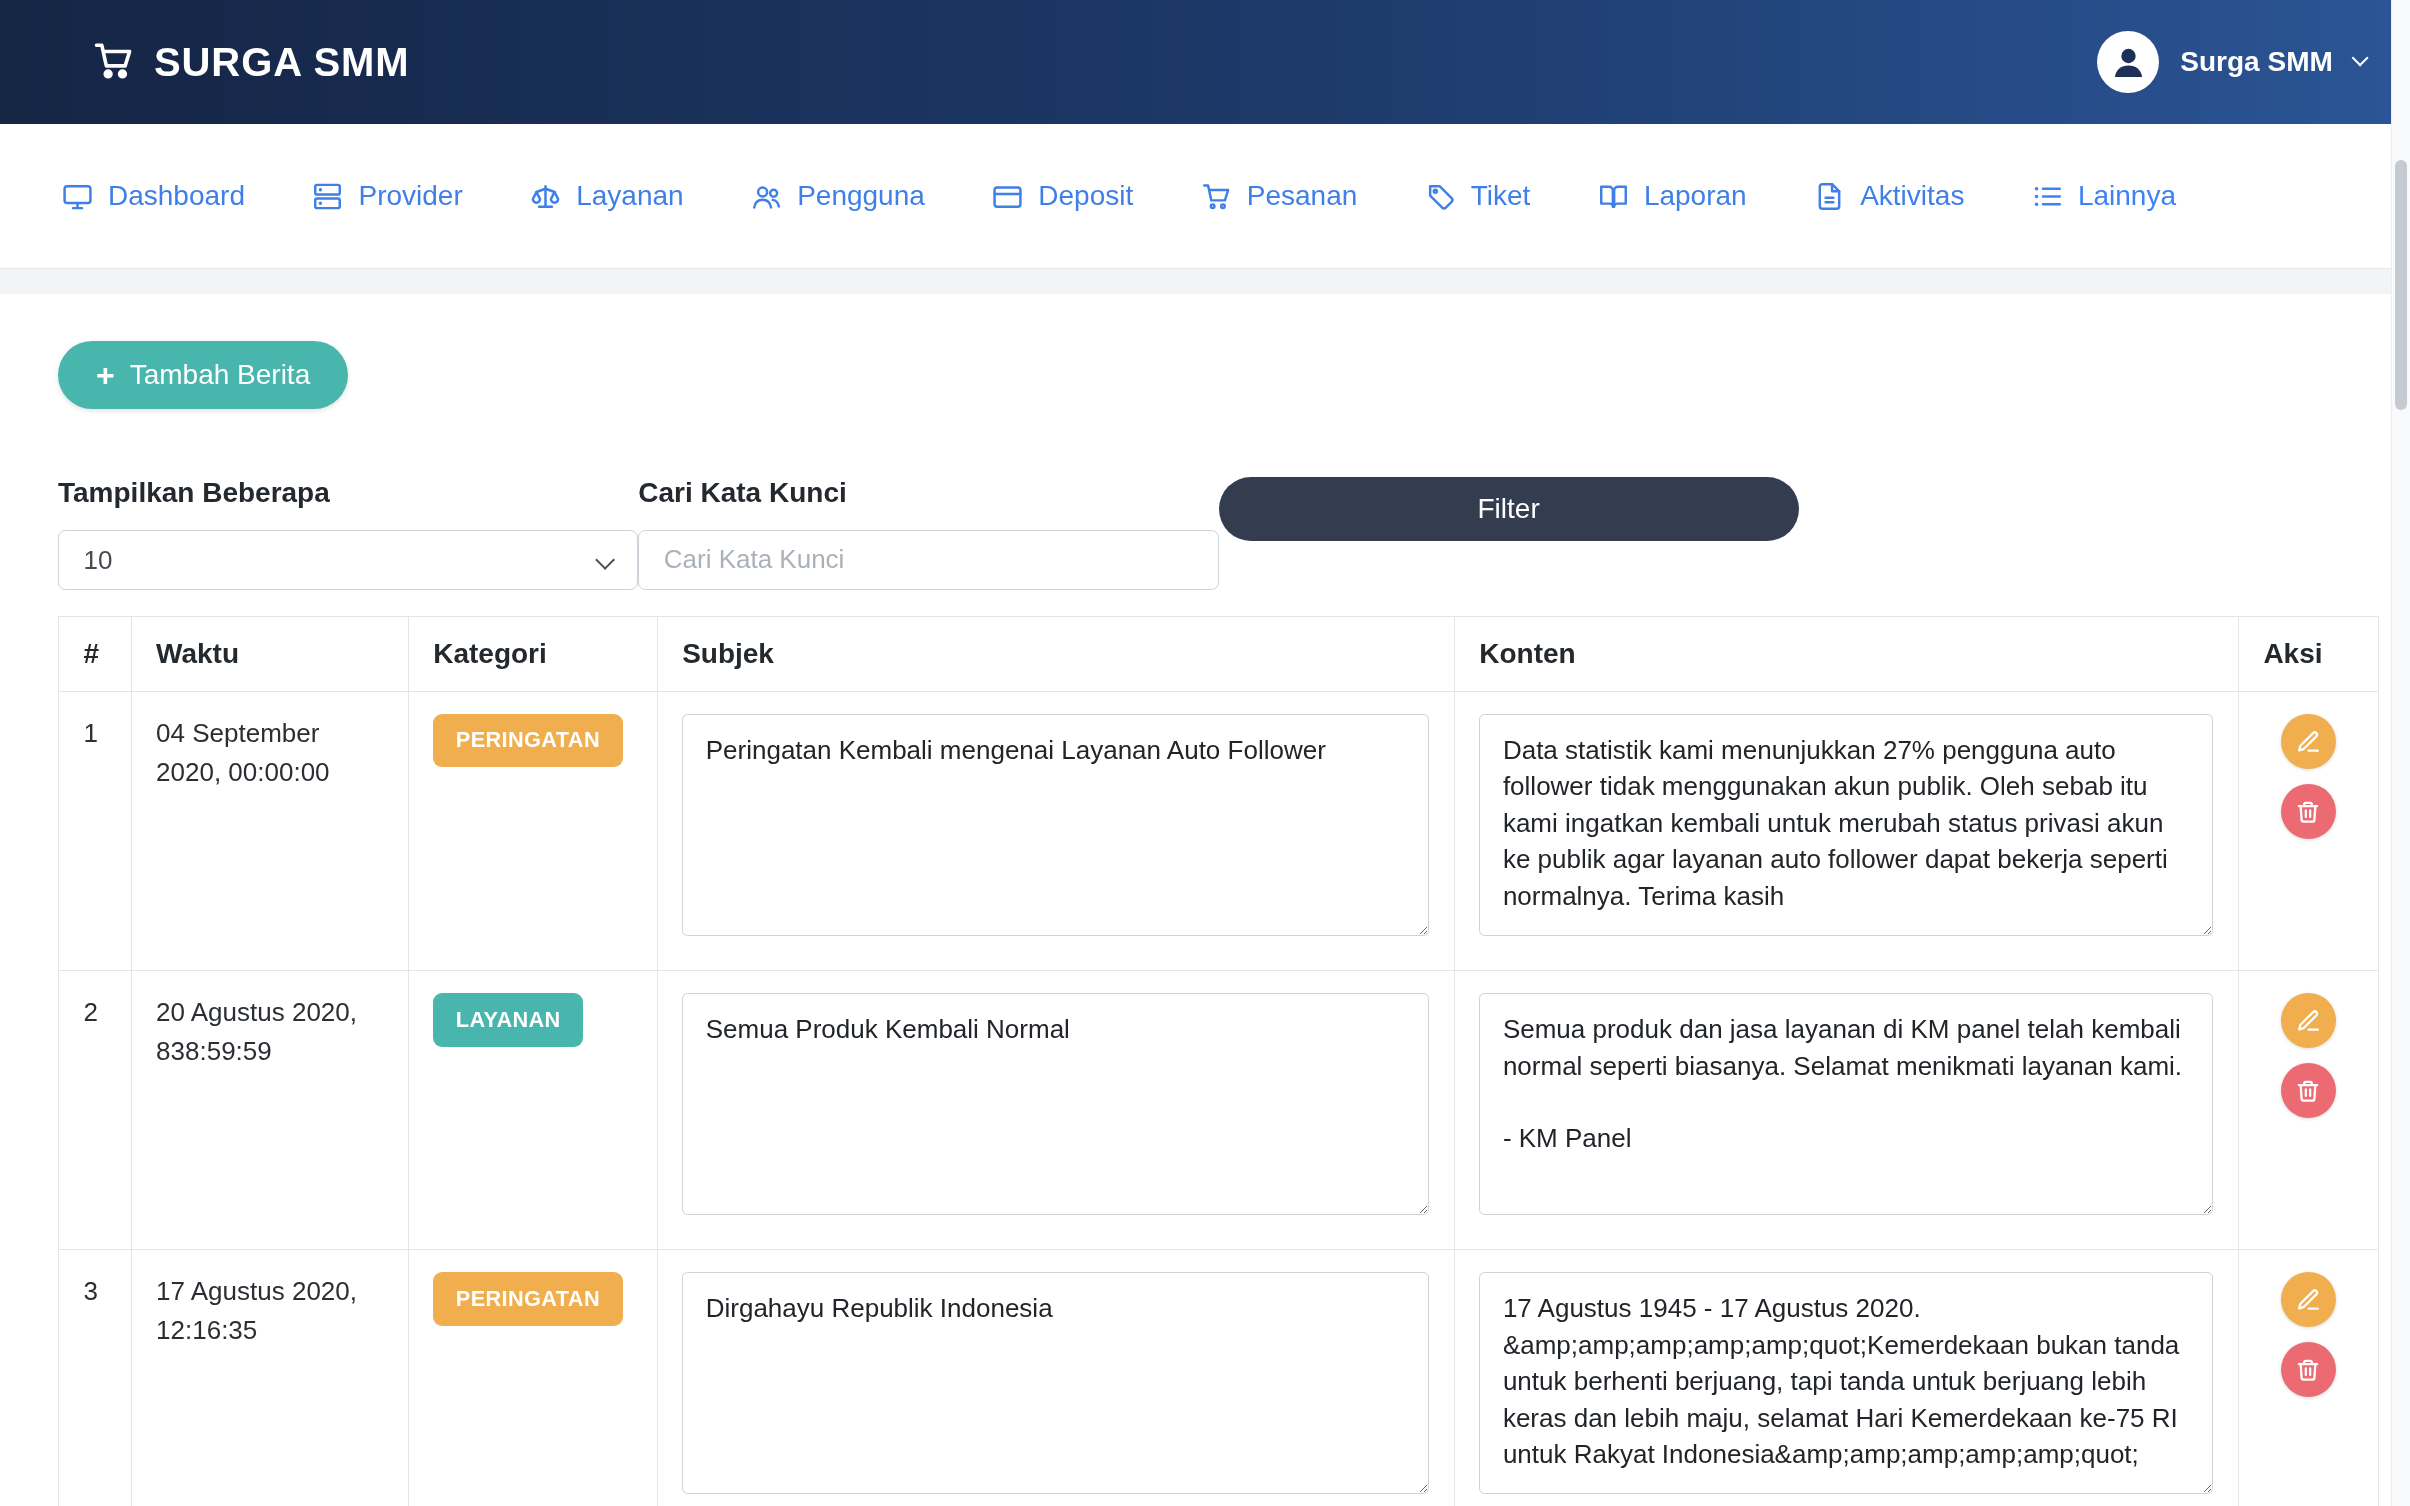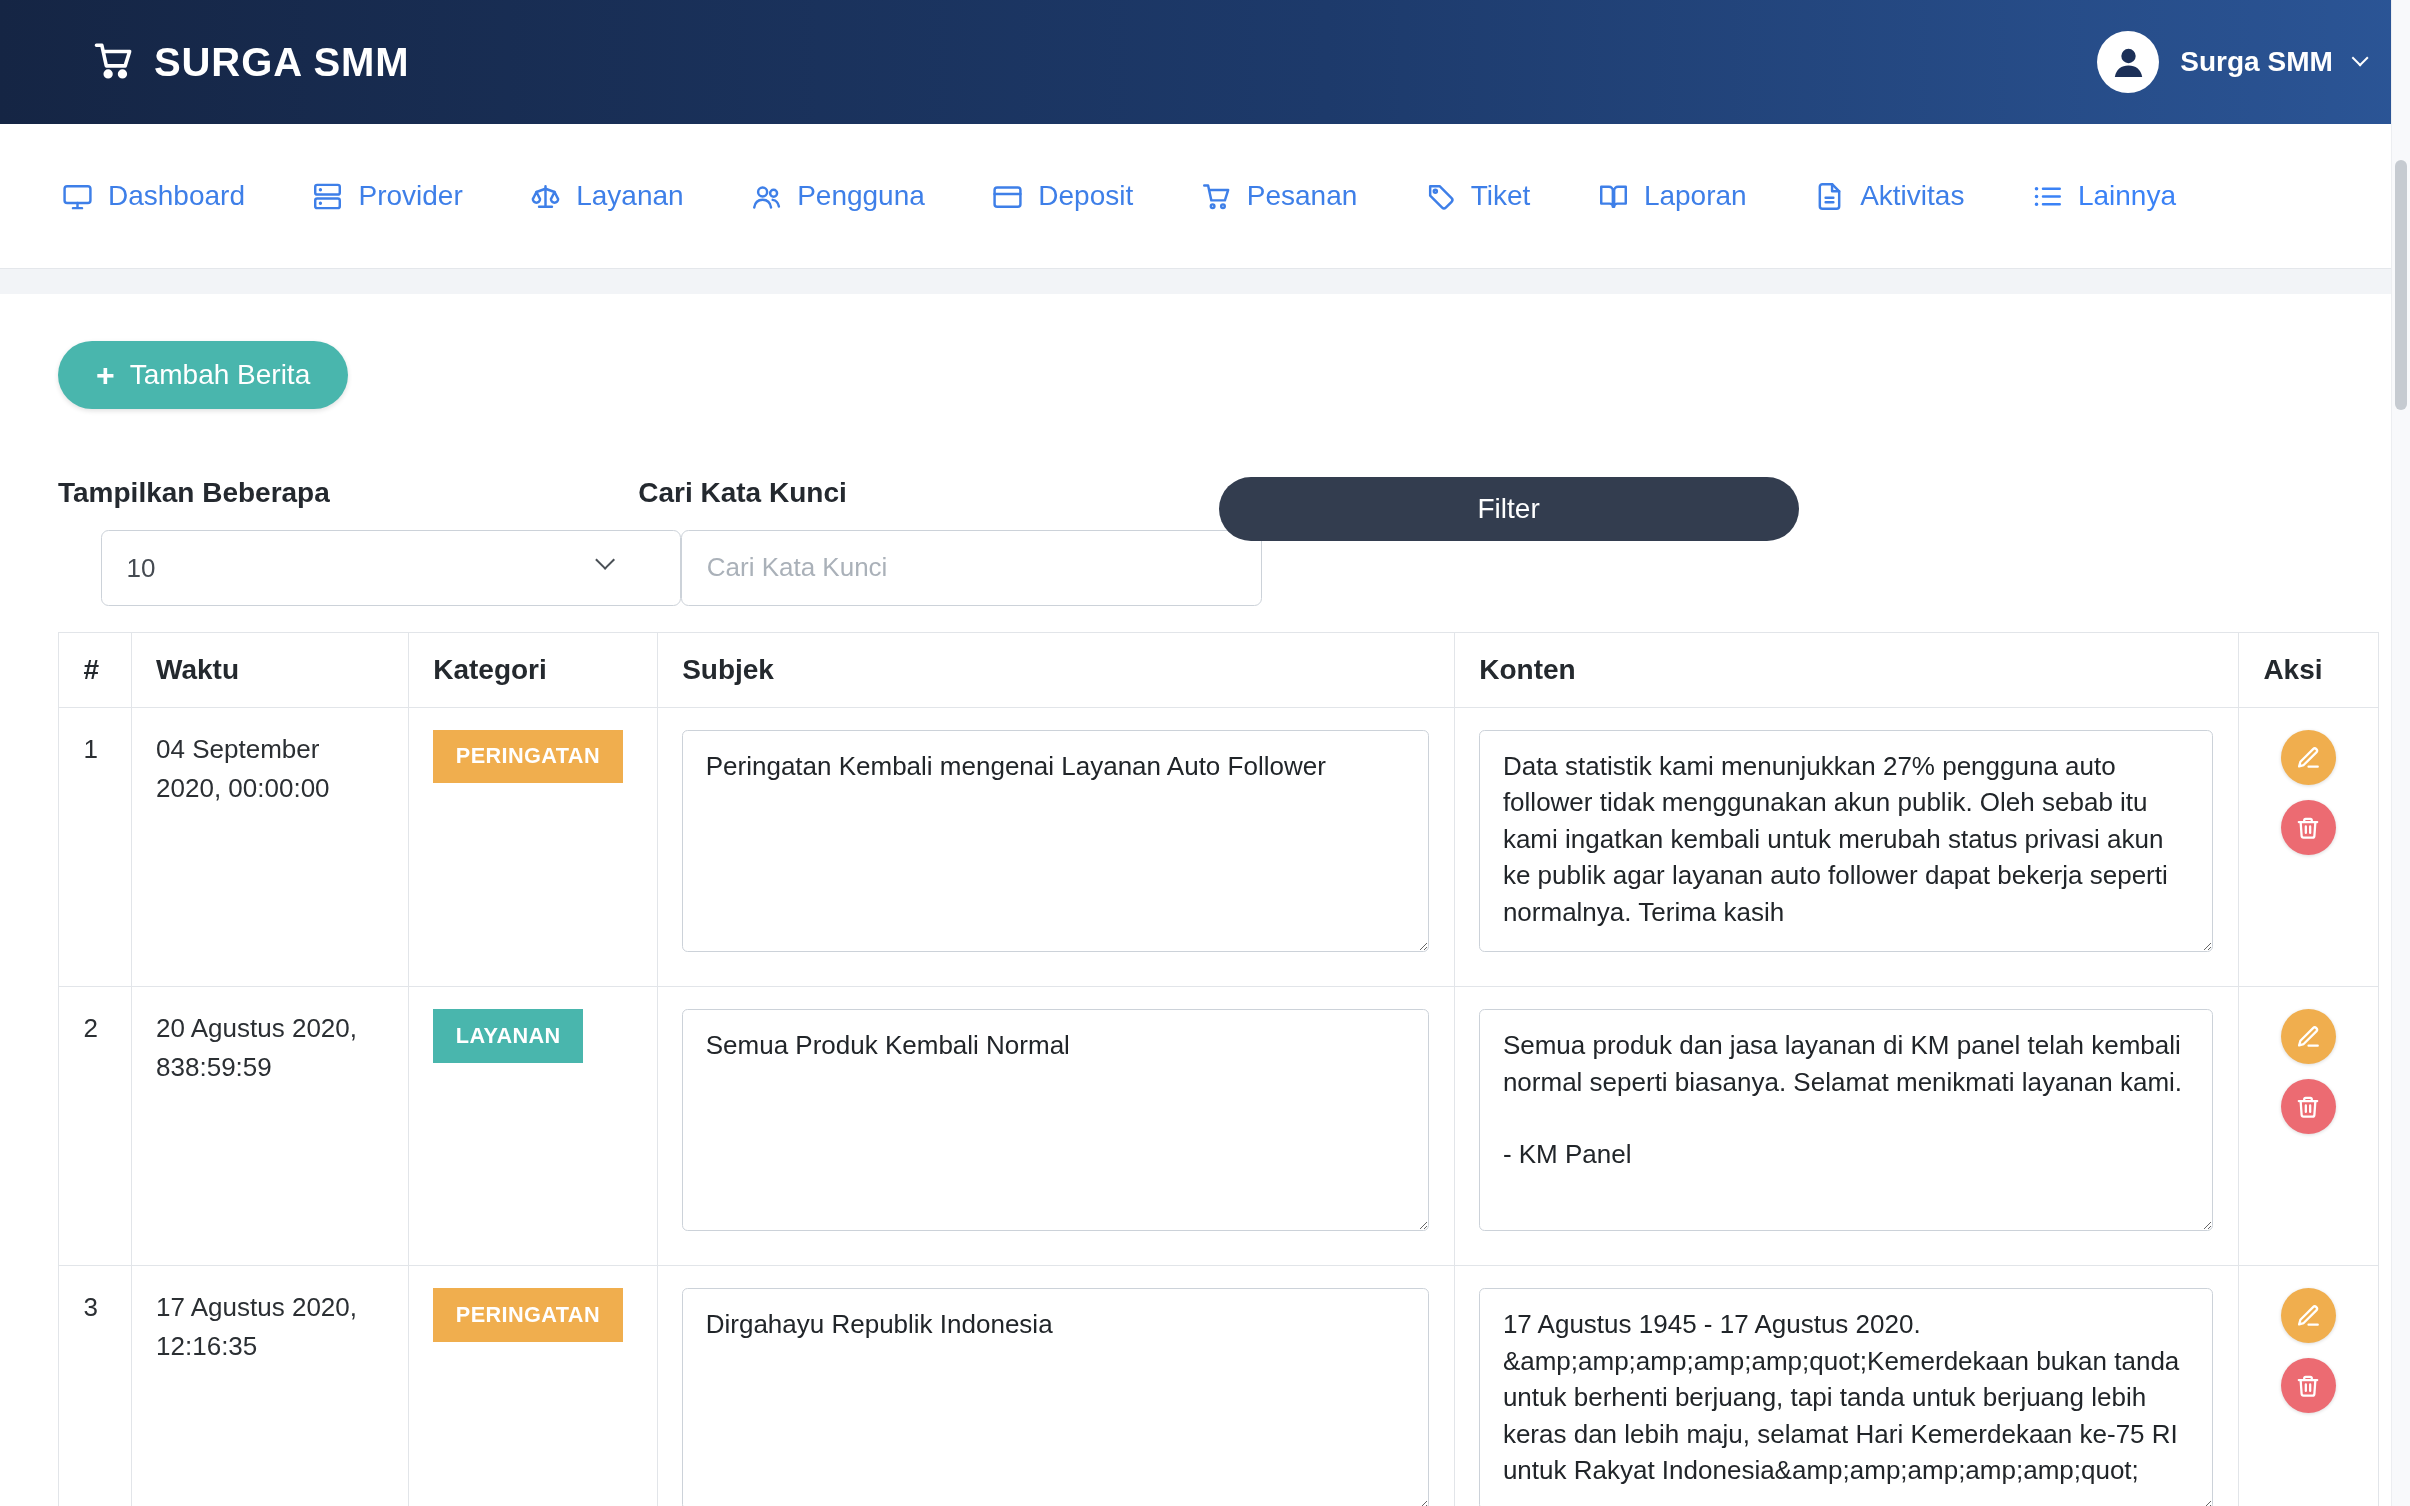--- a/index.html
+++ b/index.html
@@ -58,22 +58,22 @@
     border-radius:34px; box-shadow:0 1.9px 5.6px rgba(0,0,0,.12);
   }
   .btn-add .plus { font-size:32px; font-weight:700; line-height:1; }
 
   .filters {
     margin-top:68px;
     display:grid; grid-template-columns:repeat(4,1fr); 
   }
   .f-label { font-size:28px; font-weight:600; color:#24292f; margin-bottom:21px; }
   .ctl {
-    width:100%; height:76px; border:0.9px solid #ccd2d9; border-radius:7.5px;
-    background:#fff; font-size:26px; color:#454b52; padding:0 24.5px; outline:none;margin-left:43px;
+    width:100%; height:60px; border:0.9px solid #ccd2d9; border-radius:7.5px;
+    background:#fff; font-size:26px; color:#454b52; padding:0 24.5px; outline:none;
   }
   .select-wrap { position:relative; }
   .select-wrap select { appearance:none; -webkit-appearance:none; padding-right:60px; cursor:pointer; }
   .select-wrap::after {
     content:""; position:absolute; right:26px; top:23.5px; width:12.2px; height:12.2px;
     border-right:2.4px solid #4a5056; border-bottom:2.4px solid #4a5056;
     transform:rotate(45deg); pointer-events:none;
   }
   .ctl::placeholder { color:#aab1b9; }
   .btn-filter {
@@ -86,21 +86,21 @@
     margin-top:26px; width:100%; border-collapse:collapse; table-layout:fixed;
   }
   .news th, .news td {
     border:0.9px solid #e2e5e9; text-align:left; vertical-align:top;
     padding:22.6px 24.5px;
   }
   .news th { font-size:28px; font-weight:700; color:#24292e; padding:21px 24.5px; }
   .news td { font-size:26px; color:#2b2f33; line-height:1.5; }
   .badge {
     display:inline-block; color:#fff; font-size:21.7px; font-weight:700;
-    padding:10.4px 22.6px; border-radius:0; letter-spacing:0.4px;
+    padding:10.4px 22.6px; border-radius:9px; letter-spacing:0.4px;
   }
   .badge--warning { background:#f0ae4e; }
   .badge--service { background:#49b6ad; }
   .ta {
     width:100%; height:222px; border:0.9px solid #ccd2d9; border-radius:5.6px;
     padding:17px 22.6px; font-size:26px; line-height:1.4; color:#212529;
     resize:vertical; background:#fff; outline:none;
   }
   .actions { display:flex; flex-direction:column; align-items:center; gap:15px; }
   .abtn {

